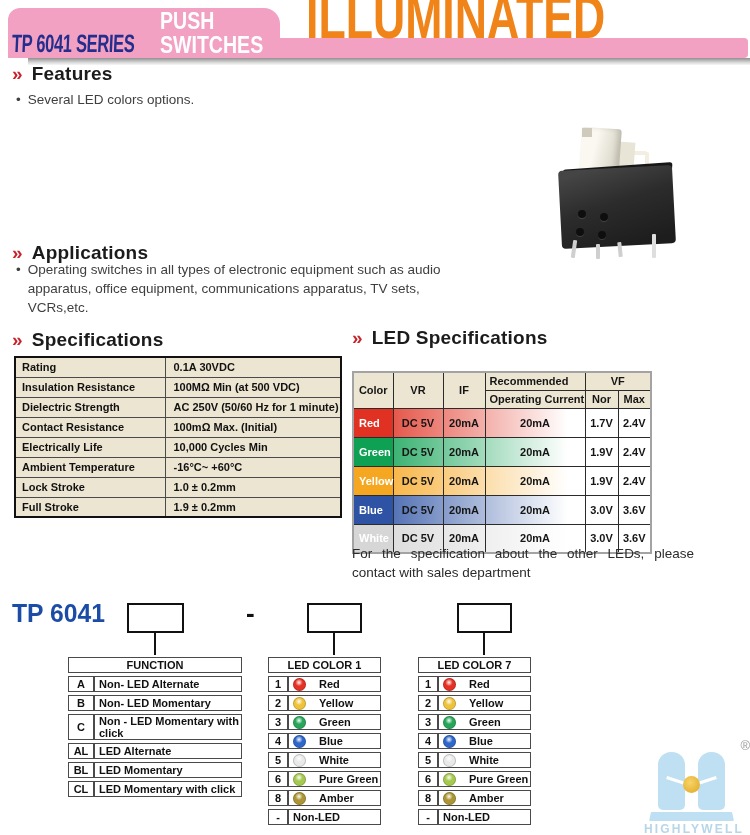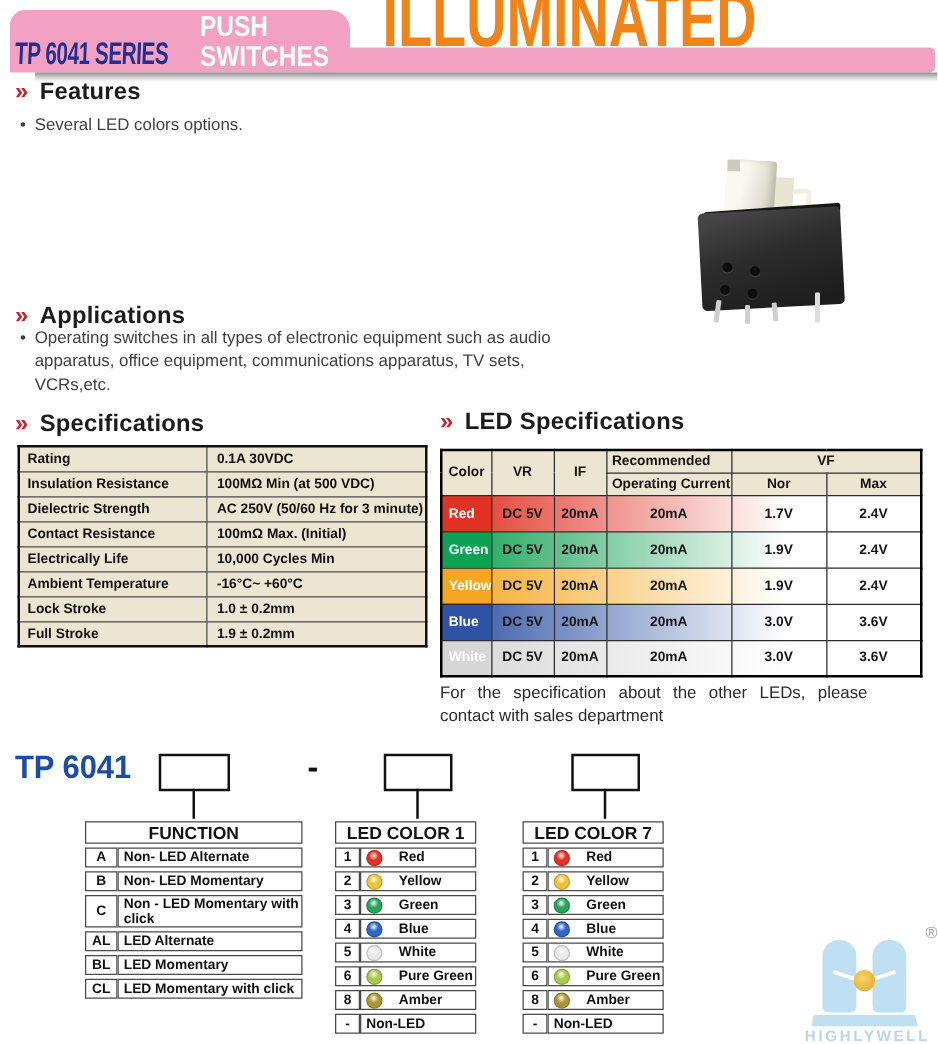--- a/index.html
+++ b/index.html
@@ -46,22 +46,22 @@
   .sw-pin { position:absolute; background:#cfcfcf; width:4px; border-radius:1px; }
 
   
   .spec-table { position:absolute; left:14px; top:356px; width:328px; border-collapse:collapse;
     border:2px solid #111; font-size:11px; font-weight:bold; color:#111; }
   .spec-table td { border:1px solid #4a4a4a; background:#ece5d1; height:20px; }
   .spec-table td.sl { width:150px; padding-left:6px; }
   .spec-table td.sv { padding-left:8px; }
 
   
-  .ledspec { position:absolute; left:352px; top:359px; width:386px; border-collapse:collapse;
-    border:2px solid #000000; font-size:11px; font-weight:bold; color:#151515; table-layout:fixed; }
+  .ledspec { position:absolute; left:352px; top:371px; width:300px; border-collapse:collapse;
+    border:2px solid #a3a3a3; font-size:11px; font-weight:bold; color:#151515; table-layout:fixed; }
   .ledspec th, .ledspec td { border:1px solid #2b2b2b; }
   .ledspec thead th { background:#ece5d1; height:18px; text-align:center; }
   .ledspec thead th.rec { text-align:left; padding-left:4px; }
   .ledspec tbody tr { background:linear-gradient(90deg, var(--rc) 0%, #ffffff 72%); }
   .ledspec tbody td { height:29px; text-align:center; }
   .ledspec tbody td.lc { background:var(--rc); color:#fff; text-align:left; padding-left:5px; }
   .ledspec tbody td.vf { background:transparent;margin-top:45px; }
   .col-c{width:40px}.col-vr{width:50px}.col-if{width:42px}.col-rec{width:100px}.col-nor{width:51px}.col-max{width:57px}
 
   .led-note { position:absolute; left:352px; top:544px; width:342px; font-size:13.5px; color:#2b2b2b;
@@ -70,21 +70,21 @@
   
   .model-name { position:absolute; left:12px; top:598px; font-size:26px; font-weight:800;
     color:#1c4da6; transform:scaleX(0.95); transform-origin:left; white-space:nowrap; }
   .sel-box { position:absolute; top:603px; width:57px; height:30px; border:2px solid #111; background:#fff; }
   .sel-dash { position:absolute; left:246px; top:598px; font-size:26px; font-weight:bold; color:#111; }
   .conn-line { position:absolute; top:631px; width:2px; height:24px; background:#111; }
 
   .pick-table { position:absolute; top:654px; border-collapse:separate; border-spacing:0 3px;
     font-size:11px; font-weight:bold; color:#111; }
   .pick-table th, .pick-table td { border:1px solid #4a4a4a; background:#fff; height:16px; }
-  .pick-table th { text-align:center; font-size:14px; }
+  .pick-table th { text-align:center; font-size:11px; }
   .fn-table { left:68px; width:174px; }
   .fn-table td.code { width:26px; text-align:center; }
   .fn-table td.desc { padding-left:4px; }
   .lc-table { width:113px; }
   .lc1 { left:268px; } .lc2 { left:418px; }
   .lc-table td.num { width:20px; text-align:center; }
   .lc-table td.led { padding-left:4px; }
   .led-cell { display:flex; align-items:center; }
   .led-dot { width:13px; height:13px; border-radius:50%; background:var(--led); margin-right:13px;
     position:relative; box-shadow:inset 0 0 0 1px rgba(0,0,0,.18); flex:0 0 13px; }
@@ -166,21 +166,21 @@
           <td class="sv">0.1A 30VDC</td>
         </tr>
 
         <tr>
           <td class="sl">Insulation Resistance</td>
           <td class="sv">100MΩ Min (at 500 VDC)</td>
         </tr>
 
         <tr>
           <td class="sl">Dielectric Strength</td>
-          <td class="sv">AC 250V (50/60 Hz for 3 minute)</td>
+          <td class="sv">AC 250V (50/60 Hz for 1 minute)</td>
         </tr>
 
         <tr>
           <td class="sl">Contact Resistance</td>
           <td class="sv">100mΩ Max. (Initial)</td>
         </tr>
 
         <tr>
           <td class="sl">Electrically Life</td>
           <td class="sv">10,000 Cycles Min</td>

